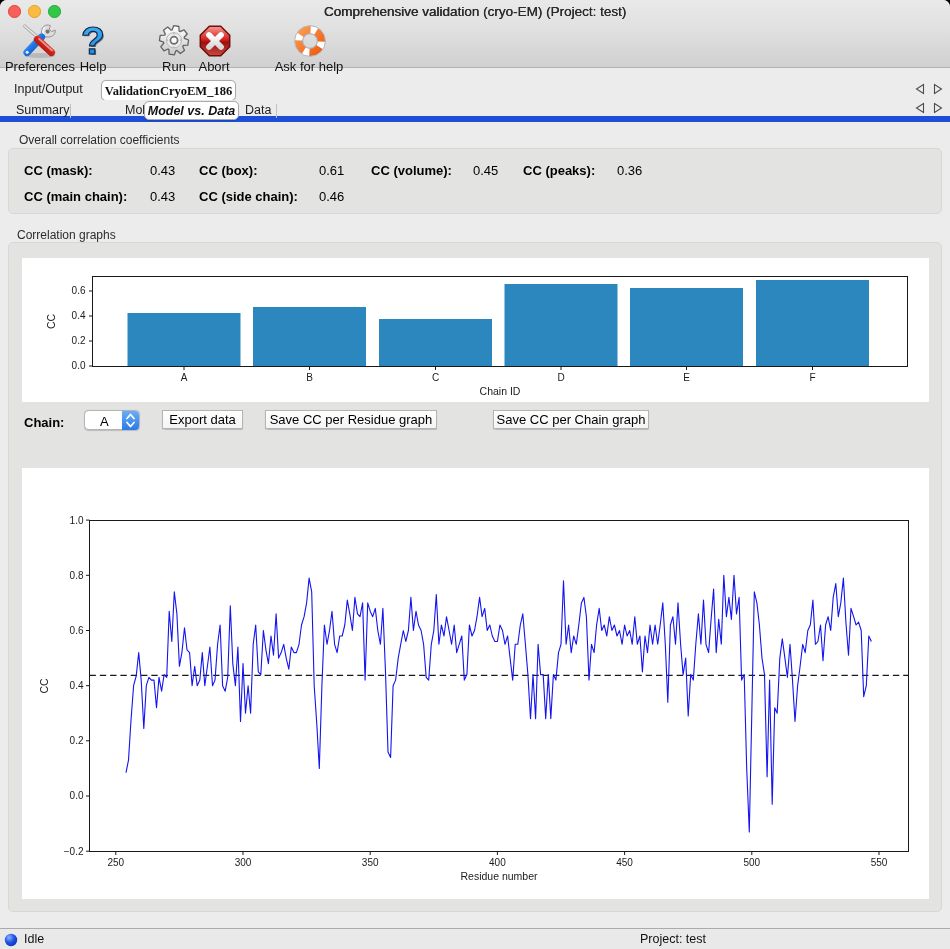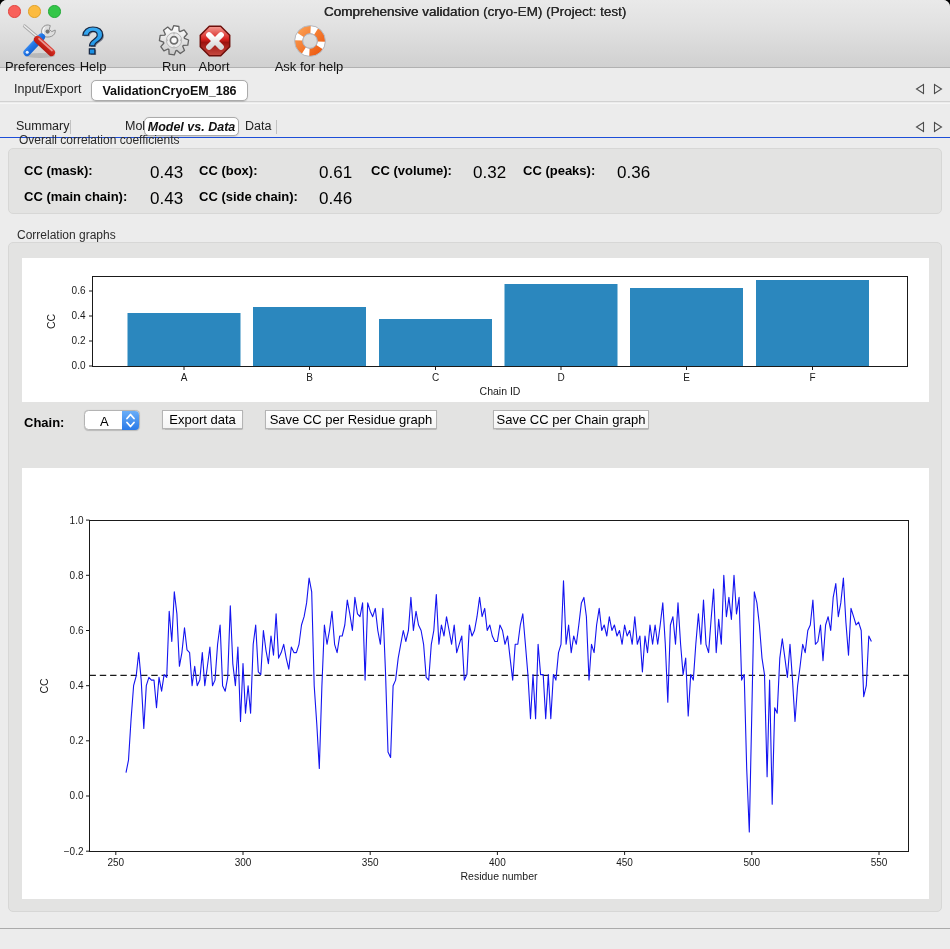--- a/index.html
+++ b/index.html
@@ -9,21 +9,21 @@
 .tl { position:absolute; top:5px; width:12.5px; height:12.5px; border-radius:50%; }
 #title { position:absolute; top:4px; left:0; width:950px; text-align:center; font-size:13.5px; color:#2b2b2b; text-shadow:0.35px 0 0 #2b2b2b; }
 .tblabel { position:absolute; top:59px; font-size:13px; color:#111; transform:translateX(-50%); white-space:nowrap; }
 .tabrow { position:absolute; left:0; width:950px; background:#ececec; }
 .tab { position:absolute; font-size:12.5px; color:#222; white-space:nowrap; }
 .seltab { position:absolute; background:#ffffff; border:1px solid #ababab; border-radius:5px; font-weight:bold; font-size:12.5px; color:#111; text-align:center; box-shadow:0 0.5px 1px rgba(0,0,0,0.12); }
 .vsep { position:absolute; width:1px; background:#c2c2c2; }
 .sectlabel { position:absolute; font-size:12px; color:#2c2c2c; }
 .groupbox { position:absolute; left:8px; width:934px; background:#e3e3e2; border:1px solid #d7d7d6; border-radius:5px; }
 .cclabel { position:absolute; font-size:13px; font-weight:bold; color:#000; }
-.ccval { position:absolute; font-size:17px; color:#000; }
+.ccval { position:absolute; font-size:13px; color:#000; }
 .panel { position:absolute; left:13px; background:#fff; }
 .btn { position:absolute; height:19px; background:linear-gradient(180deg,#ffffff,#f4f4f4); border:1px solid #b4b4b4; border-radius:0; font-size:13px; color:#000; text-align:center; line-height:17px; box-shadow:0 0.5px 1px rgba(0,0,0,0.18); }
 </style></head>
 <body>
 <div id="win">
 
 <div id="titlebar">
   <div class="tl" style="left:8px;  background:#f8605a; border:0.5px solid #e1443e;"></div>
   <div class="tl" style="left:28px; background:#fcbb40; border:0.5px solid #e0a027;"></div>
   <div class="tl" style="left:48px; background:#34c648; border:0.5px solid #23a938;"></div>
@@ -112,49 +112,49 @@
 
 </svg>
   <div class="tblabel" style="left:40px">Preferences</div>
   <div class="tblabel" style="left:93px">Help</div>
   <div class="tblabel" style="left:174px">Run</div>
   <div class="tblabel" style="left:214px">Abort</div>
   <div class="tblabel" style="left:309px">Ask for help</div>
 </div>
 
 <div class="tabrow" style="top:77px;height:25px;border-bottom:1px solid #d2d2d2;">
-  <div class="tab" style="left:14px;top:5px;">Input/Export</div>
-  <div class="seltab" style="left:91px;top:2.5px;width:157px;height:21px;line-height:20px;">ValidationCryoEM_186</div>
+  <div class="tab" style="left:14px;top:5px;">Input/Output</div>
+  <div class="seltab" style="left:101px;top:2.5px;width:135px;height:21px;line-height:20px;font-family:Liberation Serif, serif;">ValidationCryoEM_186</div>
   <svg width="28" height="12" viewBox="0 0 28 12" style="position:absolute;right:7px;top:50%;margin-top:-6px">
 <polygon points="8.5,1.5 8.5,10.5 1.5,6" fill="#ededed" stroke="#4d4d4d" stroke-width="1.1"></polygon>
 <polygon points="19.5,1.5 19.5,10.5 26.5,6" fill="#ededed" stroke="#4d4d4d" stroke-width="1.1"></polygon>
 </svg>
 </div>
 <div style="position:absolute;left:0;top:103px;width:950px;height:1px;background:#f6f6f6;"></div>
-<div class="tabrow" style="top:116px;height:22px;border-bottom:1px solid #1d4ed8;">
+<div class="tabrow" style="top:100px;height:22px;border-bottom:6px solid #1d4ed8;">
   <div class="tab" style="left:16px;top:3px;">Summary</div>
   <div class="vsep" style="left:70px;top:4px;height:14px;"></div>
   <div class="tab" style="left:81px;top:3px;margin-left:44px;">MolProbity</div>
   <div class="seltab" style="left:144px;top:1px;width:95px;height:19px;line-height:18px;font-style:italic;">Model vs. Data</div>
   <div class="tab" style="left:245px;top:3px;">Data</div>
   <div class="vsep" style="left:276px;top:4px;height:14px;"></div>
   <svg width="28" height="12" viewBox="0 0 28 12" style="position:absolute;right:7px;top:50%;margin-top:-6px">
 <polygon points="8.5,1.5 8.5,10.5 1.5,6" fill="#ededed" stroke="#4d4d4d" stroke-width="1.1"></polygon>
 <polygon points="19.5,1.5 19.5,10.5 26.5,6" fill="#ededed" stroke="#4d4d4d" stroke-width="1.1"></polygon>
 </svg>
 </div>
 
 <div class="sectlabel" style="left:19px;top:133px;">Overall correlation coefficients</div>
 <div class="groupbox" style="top:148px;height:66px;">
   <div class="cclabel" style="left:15px;top:14px;">CC (mask):</div>
   <div class="ccval" style="left:141px;top:14px;">0.43</div>
   <div class="cclabel" style="left:190px;top:14px;">CC (box):</div>
   <div class="ccval" style="left:310px;top:14px;">0.61</div>
   <div class="cclabel" style="left:362px;top:14px;">CC (volume):</div>
-  <div class="ccval" style="left:464px;top:14px;">0.32</div>
+  <div class="ccval" style="left:464px;top:14px;">0.45</div>
   <div class="cclabel" style="left:514px;top:14px;">CC (peaks):</div>
   <div class="ccval" style="left:608px;top:14px;">0.36</div>
   <div class="cclabel" style="left:15px;top:40px;">CC (main chain):</div>
   <div class="ccval" style="left:141px;top:40px;">0.43</div>
   <div class="cclabel" style="left:190px;top:40px;">CC (side chain):</div>
   <div class="ccval" style="left:310px;top:40px;">0.46</div>
 </div>
 
 <div class="sectlabel" style="left:17px;top:228px;">Correlation graphs</div>
 <div class="groupbox" style="top:242px;height:670px;">
@@ -234,14 +234,28 @@
 <line x1="729.8" y1="383.5" x2="729.8" y2="387.0" stroke="#1a1a1a" stroke-width="1"></line>
 <text x="729.8" y="398.0" font-size="10" fill="#1a1a1a" text-anchor="middle">500</text>
 <line x1="857.0" y1="383.5" x2="857.0" y2="387.0" stroke="#1a1a1a" stroke-width="1"></line>
 <text x="857.0" y="398.0" font-size="10" fill="#1a1a1a" text-anchor="middle">550</text>
 <text x="477.0" y="412.0" font-size="10.5" fill="#1a1a1a" text-anchor="middle">Residue number</text>
 <text x="26" y="218.0" font-size="10.5" fill="#1a1a1a" text-anchor="middle" transform="rotate(-90 26 218.0)">CC</text>
 </svg></div>
 </div>
 
 <div style="position:absolute;left:0;top:928px;width:950px;height:1px;background:#ababab;"></div>
+<div style="position:absolute;left:0;top:929px;width:950px;height:20px;background:#e9e9e9;">
+  <svg width="14" height="14" viewBox="0 0 14 14" style="position:absolute;left:4px;top:4px;">
+    <defs>
+          <radialGradient id="ball" cx="0.35" cy="0.3" r="0.8">
+            <stop offset="0" stop-color="#8ab2ff"></stop>
+            <stop offset="0.5" stop-color="#2255e6"></stop>
+            <stop offset="1" stop-color="#0a2fae"></stop>
+          </radialGradient>
+        </defs>
+    <circle cx="7" cy="7" r="6.2" fill="url(#ball)"></circle>
+  </svg>
+  <span style="position:absolute;left:24px;top:3px;font-size:12.5px;color:#111;">Idle</span>
+  <span style="position:absolute;left:640px;top:3px;font-size:12.5px;color:#111;">Project: test</span>
+</div>
 
 </div>
 
 </body></html>

